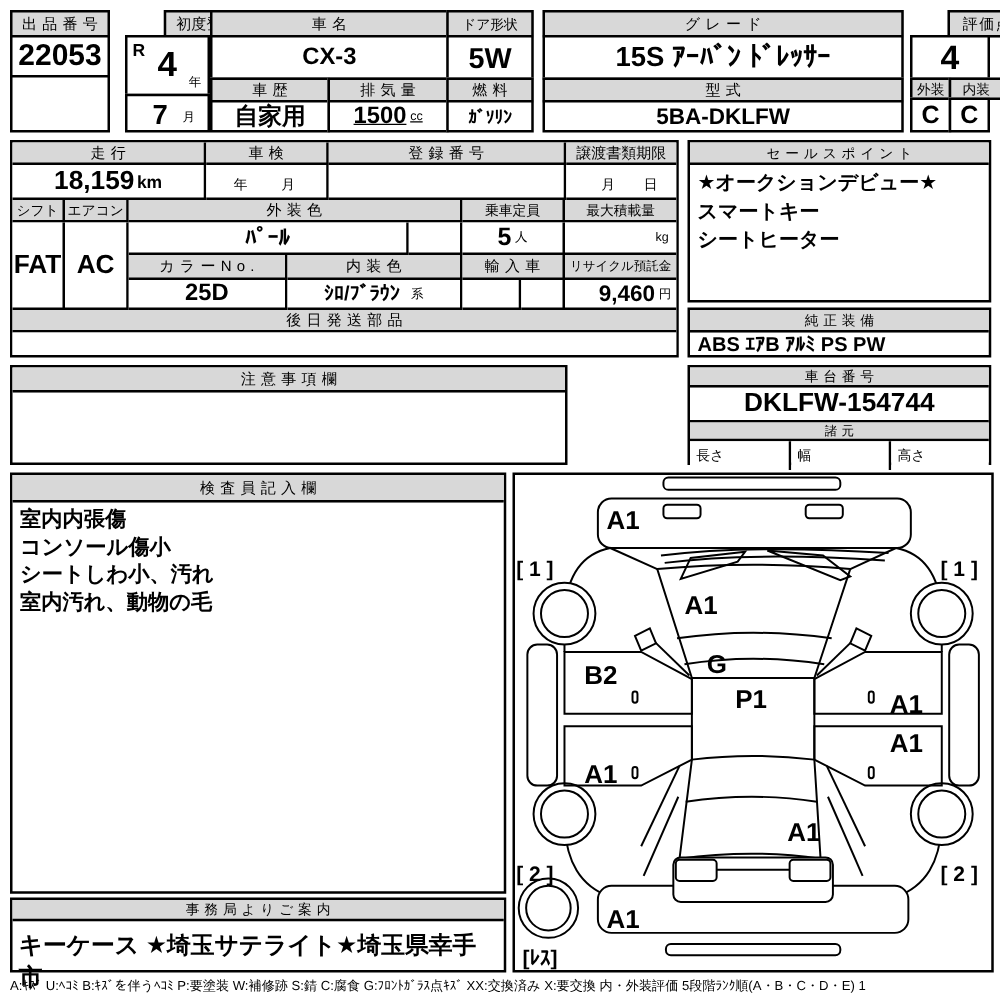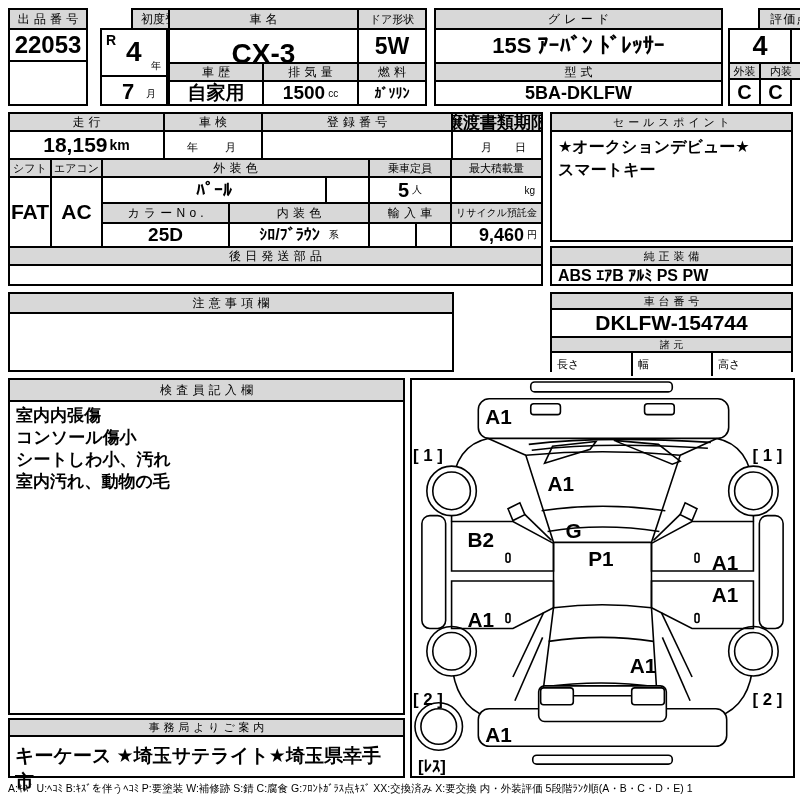--- a/index.html
+++ b/index.html
@@ -34,56 +34,56 @@
     <span class="abs" style="left:4px;top:2px;font-size:14px;font-weight:bold;">R</span>
     <span class="abs" style="left:24px;top:6px;font-size:28px;font-weight:bold;">4</span>
     <span class="abs" style="right:5px;bottom:2px;font-size:10px;">年</span>
   </div>
   <div class="abs box" style="left:100px;top:75px;width:68px;height:31px;">
     <span class="abs" style="left:20px;top:2px;font-size:22px;font-weight:bold;">7</span>
     <span class="abs" style="right:10px;bottom:3px;font-size:10px;">月</span>
   </div>
 
   <div class="abs box hd sp" style="left:168px;top:8px;width:191px;height:22px;">車名</div>
-  <div class="abs box v" style="left:168px;top:28px;width:191px;height:52px;font-size:28px;">CX-3</div>
+  <div class="abs box v" style="left:168px;top:28px;width:191px;height:36px;font-size:19px;">CX-3</div>
 
   <div class="abs box hd" style="left:357px;top:8px;width:70px;height:22px;font-size:11px;">ドア形状</div>
   <div class="abs box v" style="left:357px;top:28px;width:70px;height:36px;font-size:23px;">5W</div>
 
   <div class="abs box hd sp" style="left:434px;top:8px;width:289px;height:22px;">グレード</div>
   <div class="abs box v" style="left:434px;top:28px;width:289px;height:36px;font-size:22px;">15S ｱｰﾊﾞﾝ ﾄﾞﾚｯｻｰ</div>
 
   <div class="abs box hd" style="left:728px;top:8px;width:64px;height:22px;letter-spacing:.1em;margin-left:30px;">評価点</div>
   <div class="abs box v" style="left:728px;top:28px;width:64px;height:36px;font-size:27px;">4</div>
 
   <div class="abs box hd sp" style="left:168px;top:62px;width:96px;height:20px;">車歴</div>
   <div class="abs box v" style="left:168px;top:80px;width:96px;height:26px;font-size:19px;">自家用</div>
 
   <div class="abs box hd sp" style="left:262px;top:62px;width:97px;height:20px;">排気量</div>
-  <div class="abs box v" style="left:262px;top:80px;width:97px;height:26px;font-size:19px;">
+  <div class="abs box v" style="left:262px;top:80px;width:97px;height:26px;font-size:19px;text-decoration:underline;">
     <span>1500</span>
     <span class="unit">cc</span>
   </div>
 
   <div class="abs box hd sp" style="left:357px;top:62px;width:70px;height:20px;">燃料</div>
   <div class="abs box v" style="left:357px;top:80px;width:70px;height:26px;font-size:14px;">ｶﾞｿﾘﾝ</div>
 
   <div class="abs box hd sp" style="left:434px;top:62px;width:289px;height:20px;">型式</div>
   <div class="abs box v" style="left:434px;top:80px;width:289px;height:26px;font-size:18px;">5BA-DKLFW</div>
 
   <div class="abs box hd" style="left:728px;top:62px;width:33px;height:18px;font-size:11px;">外装</div>
   <div class="abs box hd" style="left:759px;top:62px;width:44px;height:18px;font-size:11px;">内装</div>
   <div class="abs box v" style="left:728px;top:78px;width:33px;height:28px;font-size:20px;">C</div>
   <div class="abs box v" style="left:759px;top:78px;width:33px;height:28px;font-size:20px;">C</div>
 
   <div class="abs box" style="left:8px;top:112px;width:535px;height:174px;">
     <div class="chd sp bb br" style="left:0;top:0;width:155px;height:18px;">走行</div>
     <div class="chd sp bb br" style="left:155px;top:0;width:98px;height:18px;">車検</div>
     <div class="chd sp bb br" style="left:253px;top:0;width:190px;height:18px;">登録番号</div>
-    <div class="chd bb" style="left:443px;top:0;width:88px;height:18px;font-size:17px;font-weight:bold;">譲渡書類期限</div>
+    <div class="chd bb" style="left:443px;top:0;width:88px;height:18px;font-size:12px;">譲渡書類期限</div>
 
     <div class="cell bb br v" style="left:0;top:18px;width:155px;height:28px;font-size:21px;">
       <span>18,159</span>
       <span style="font-size:14px;margin-left:2px;">km</span>
     </div>
     <div class="cell bb br" style="left:155px;top:18px;width:98px;height:28px;">
       <span class="abs" style="left:22px;bottom:3px;font-size:11px;">年</span>
       <span class="abs" style="left:60px;bottom:3px;font-size:11px;">月</span>
     </div>
     <div class="cell bb br" style="left:253px;top:18px;width:190px;height:28px;"></div>
@@ -130,20 +130,21 @@
 
     <div class="chd sp bb" style="left:0;top:134px;width:531px;height:18px;">後日発送部品</div>
     <div class="cell" style="left:0;top:152px;width:531px;height:18px;"></div>
   </div>
 
   <div class="abs box" style="left:550px;top:112px;width:243px;height:130px;">
     <div class="hd sp bb" style="height:16px;font-size:11px;">セールスポイント</div>
     <div class="lines" style="font-size:16px;line-height:23px;">
       <div>★オークションデビュー★</div>
       <div>スマートキー</div>
+      <div>シートヒーター</div>
     </div>
   </div>
 
   <div class="abs box" style="left:550px;top:246px;width:243px;height:40px;">
     <div class="hd sp bb" style="height:16px;font-size:11px;">純正装備</div>
     <div style="font-size:16px;font-weight:bold;padding:1px 6px;">ABS ｴｱB ｱﾙﾐ PS PW</div>
   </div>
 
   <div class="abs box" style="left:8px;top:292px;width:446px;height:80px;">
     <div class="hd sp bb" style="height:18px;">注意事項欄</div>

